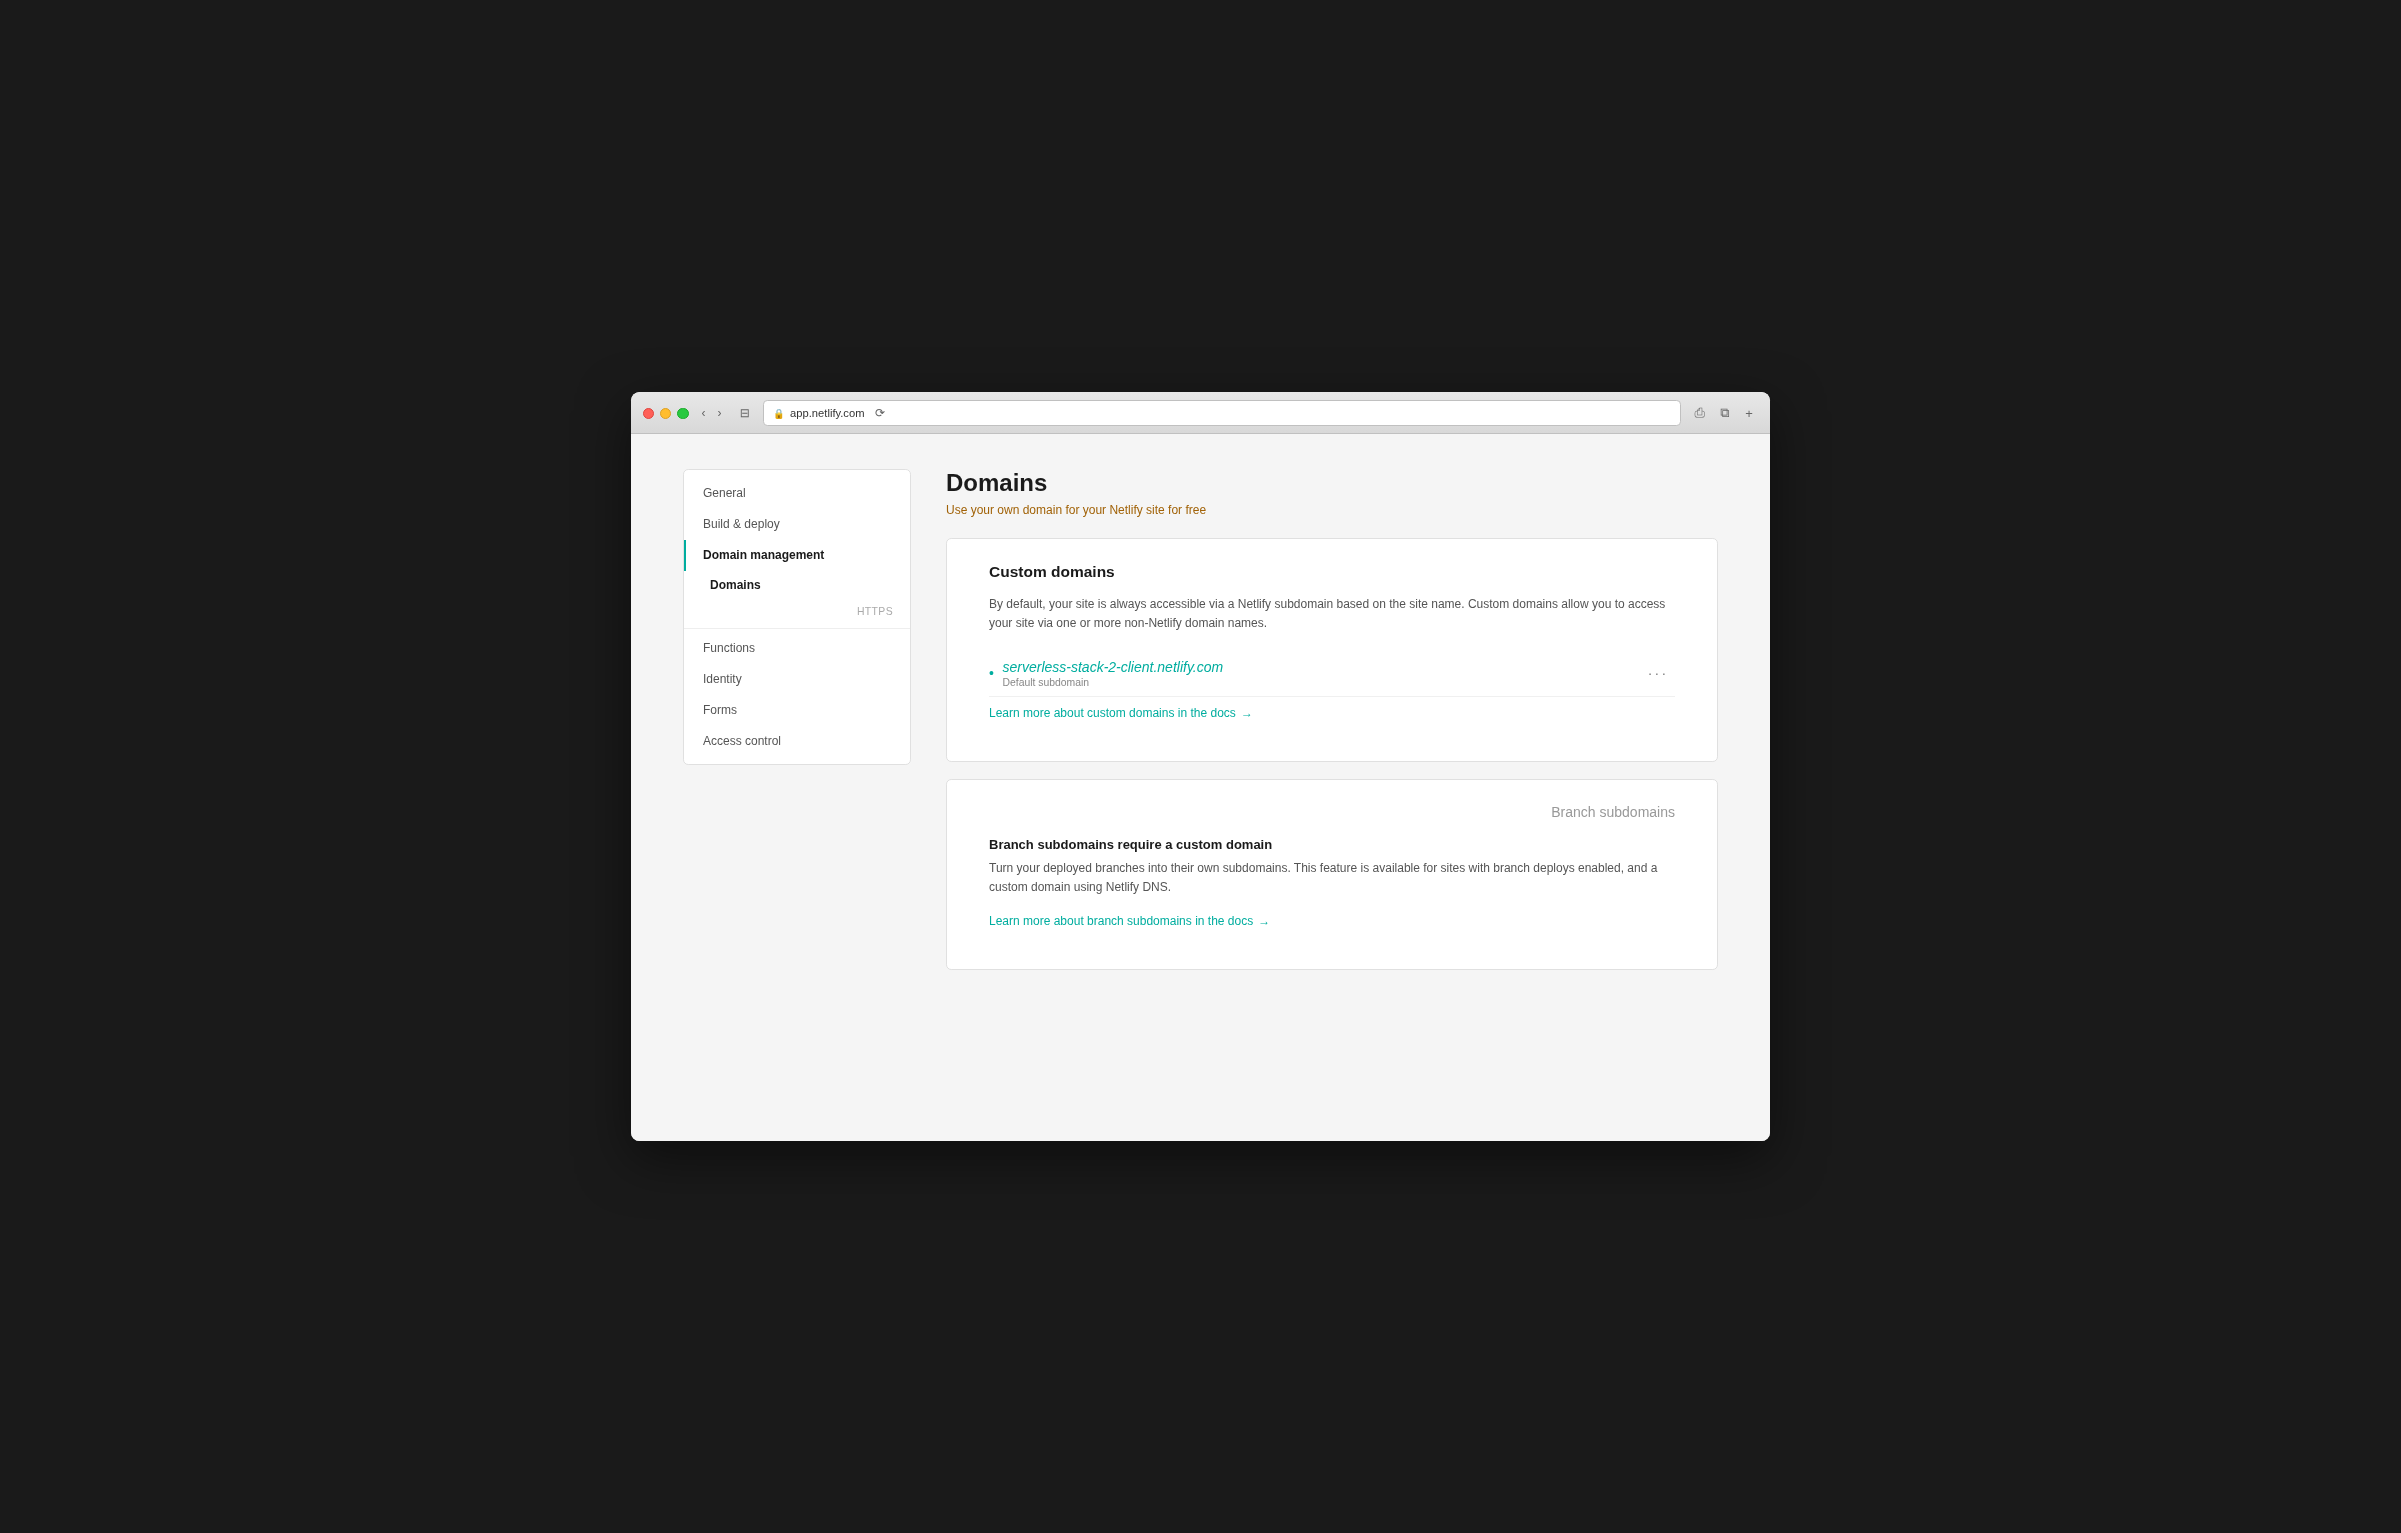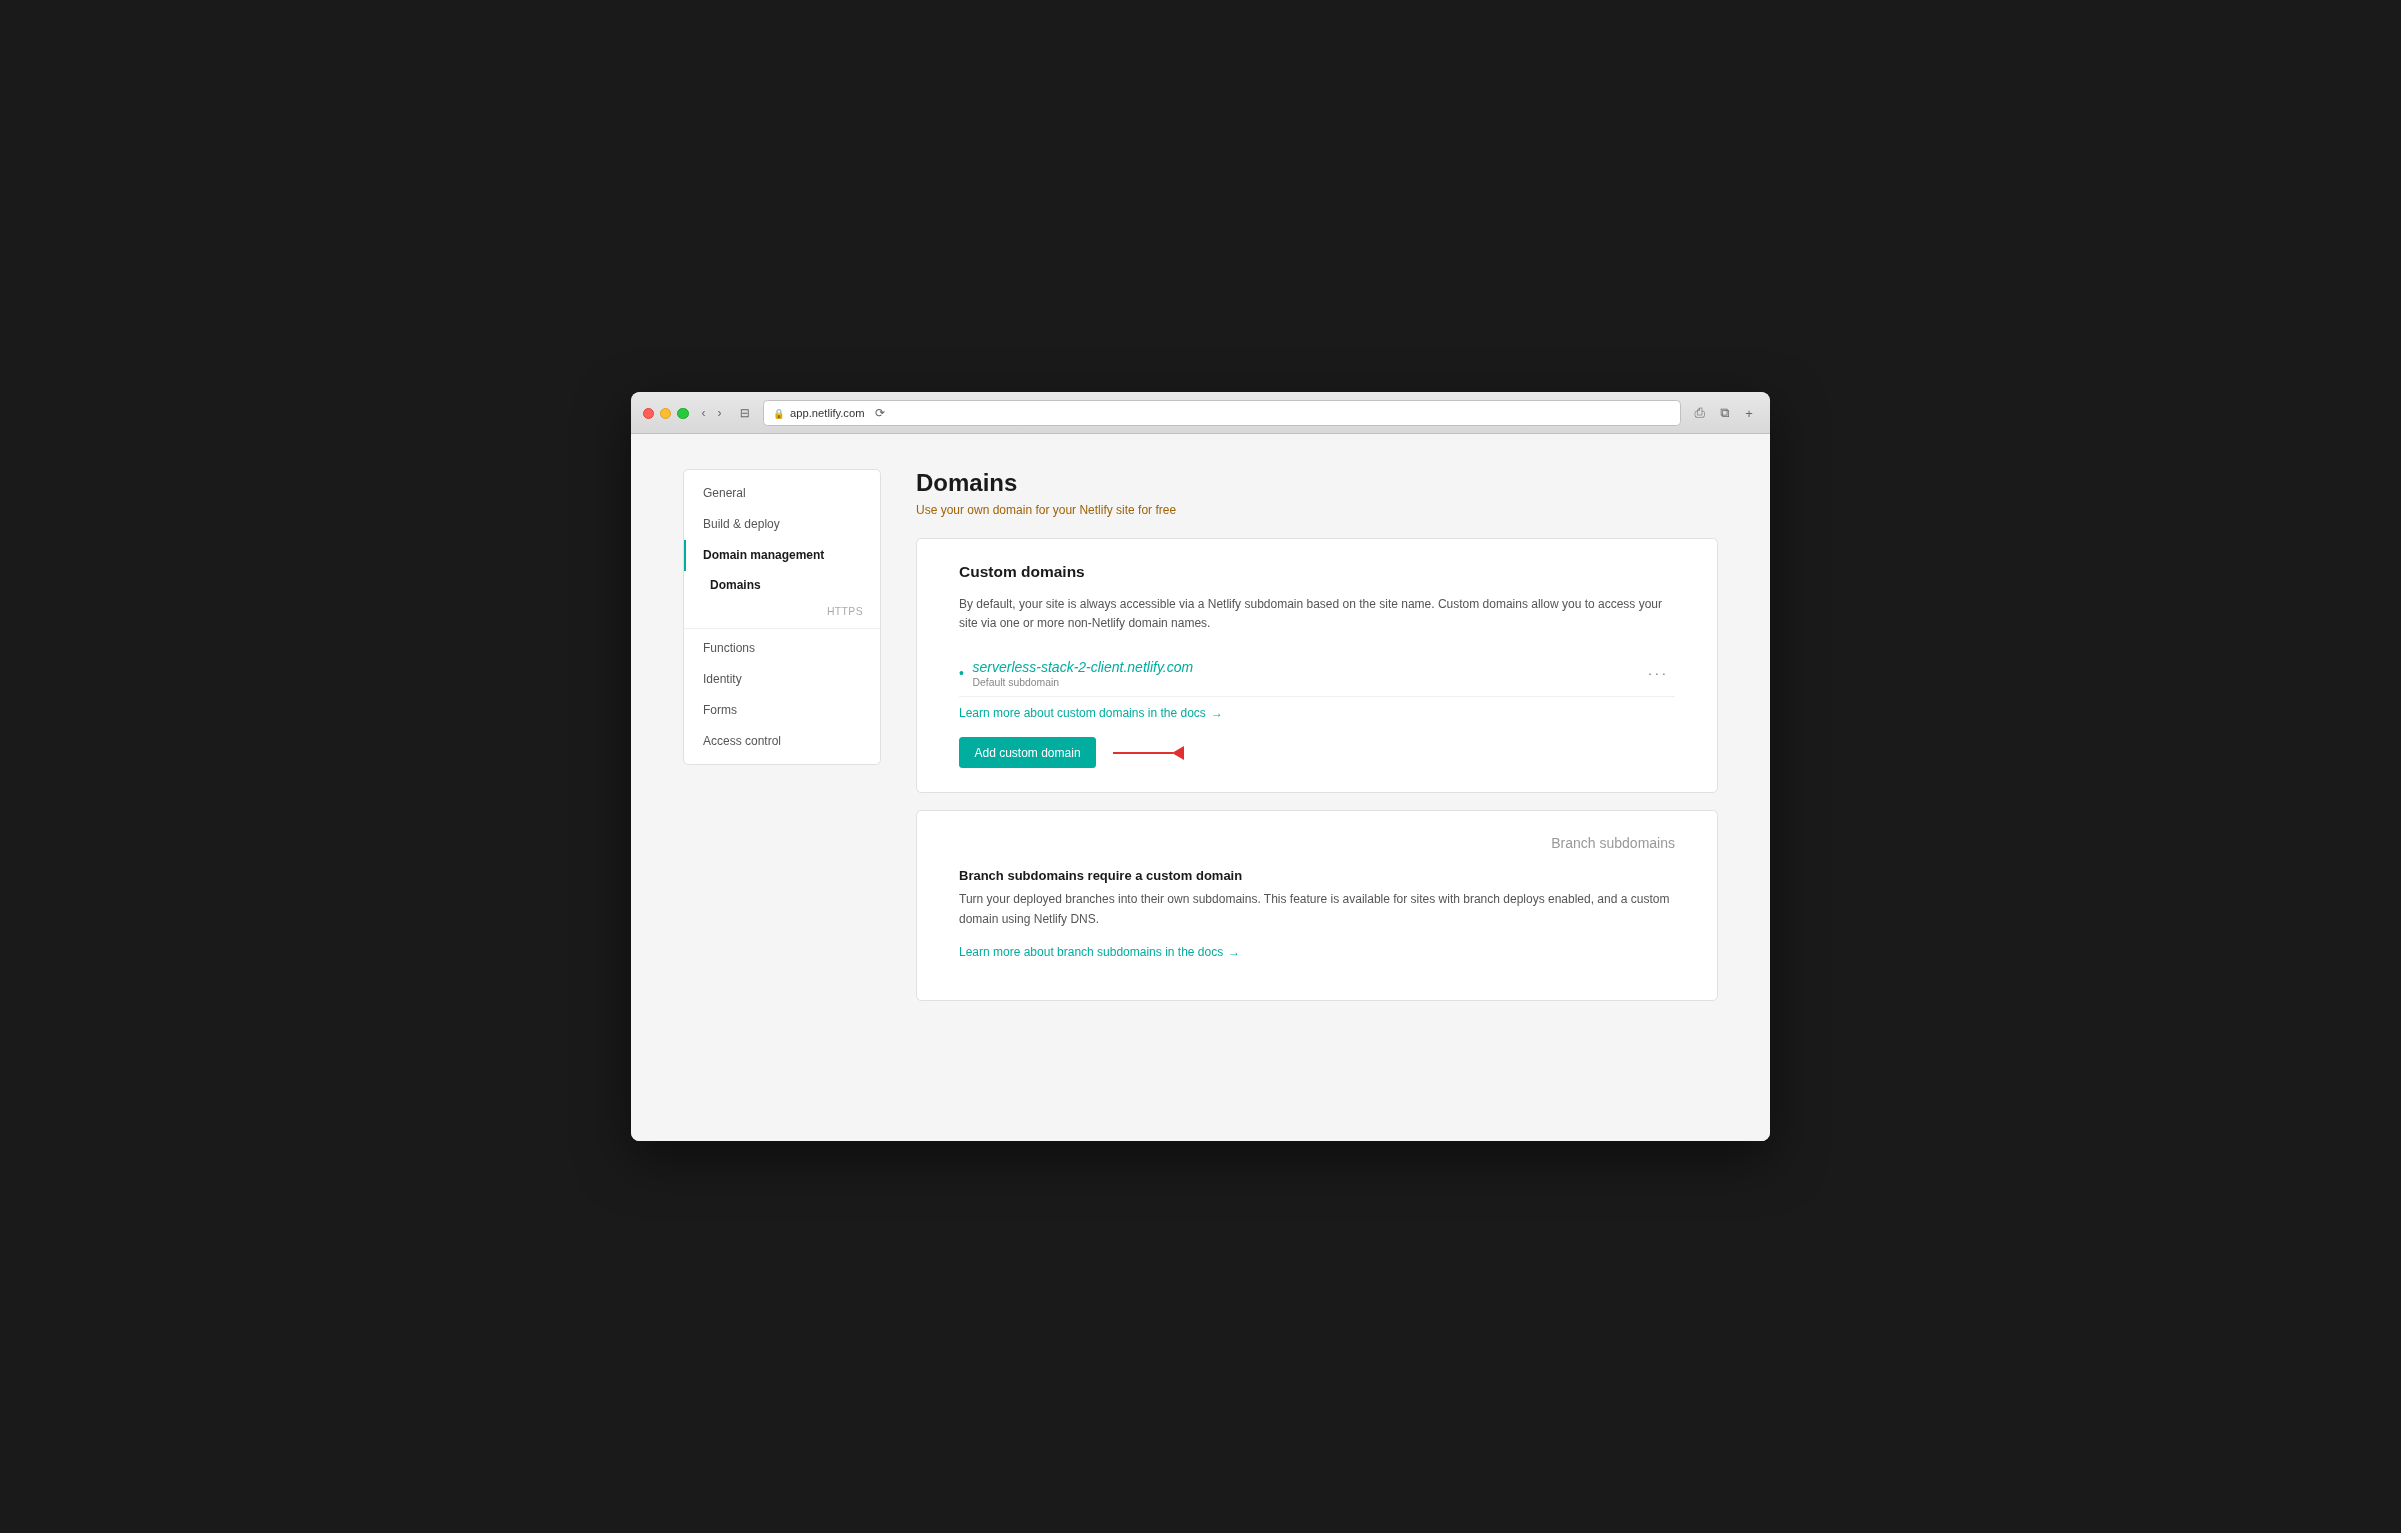--- a/index.html
+++ b/index.html
@@ -117,21 +117,21 @@
     .page-content {
       background: #f5f5f5;
       display: flex;
       padding: 35px 52px;
       min-height: 707px;
       gap: 35px;
     }
 
     
     .sidebar {
-      width: 198px;
+      width: 228px;
       flex-shrink: 0;
       background: white;
       border-radius: 5.2px;
       border: 0.9px solid #e0e0e0;
       padding: 7px 0;
       align-self: flex-start;
     }
 
     .sidebar-item {
       padding: 8.6px 17px;
@@ -386,28 +386,20 @@
             <div class="domain-label">Default subdomain</div>
           </div>
           <span class="domain-menu">···</span>
         </div>
 
         <a class="learn-more-link">
           <span>Learn more about custom domains in the docs</span>
           <span>→</span>
         </a>
 
-        <div class="add-domain-row">
-          <button class="add-domain-btn">Add custom domain</button>
-
-          <div class="arrow-annotation">
-            <div class="arrow-line"></div>
-            <div class="arrow-head"></div>
-          </div>
-        </div>
       </div>
 
       <div class="card">
         <h3 class="branch-card-title">Branch subdomains</h3>
         <p class="branch-feature-title">Branch subdomains require a custom domain</p>
         <p class="branch-description">Turn your deployed branches into their own subdomains. This feature is available for sites with branch deploys enabled, and a custom domain using Netlify DNS.</p>
         <a class="learn-more-link">
           <span>Learn more about branch subdomains in the docs</span>
           <span>→</span>
         </a>

